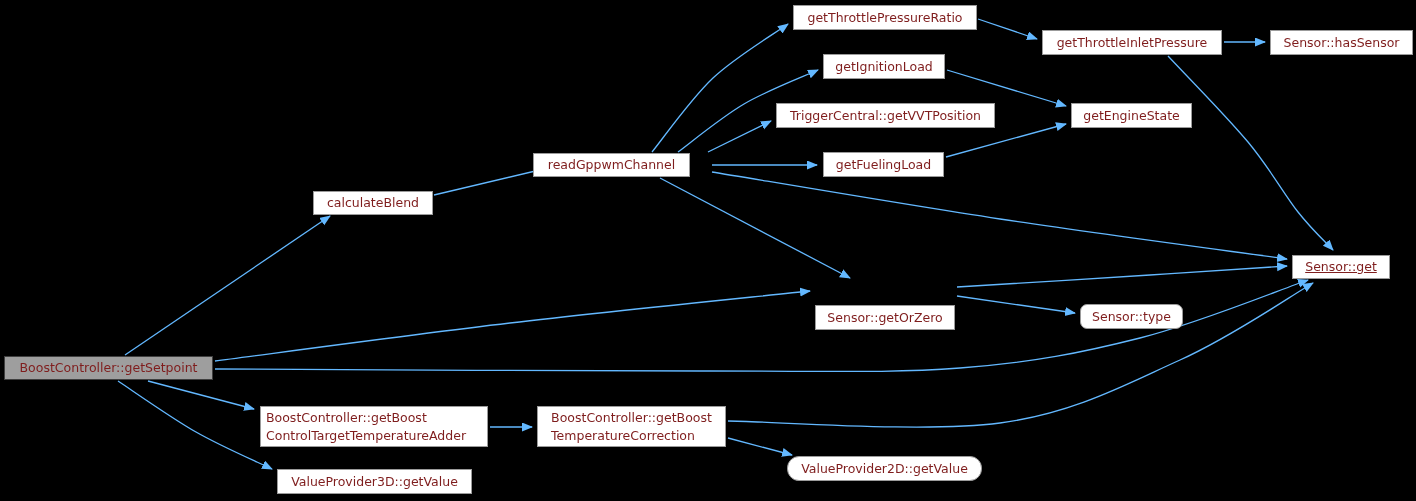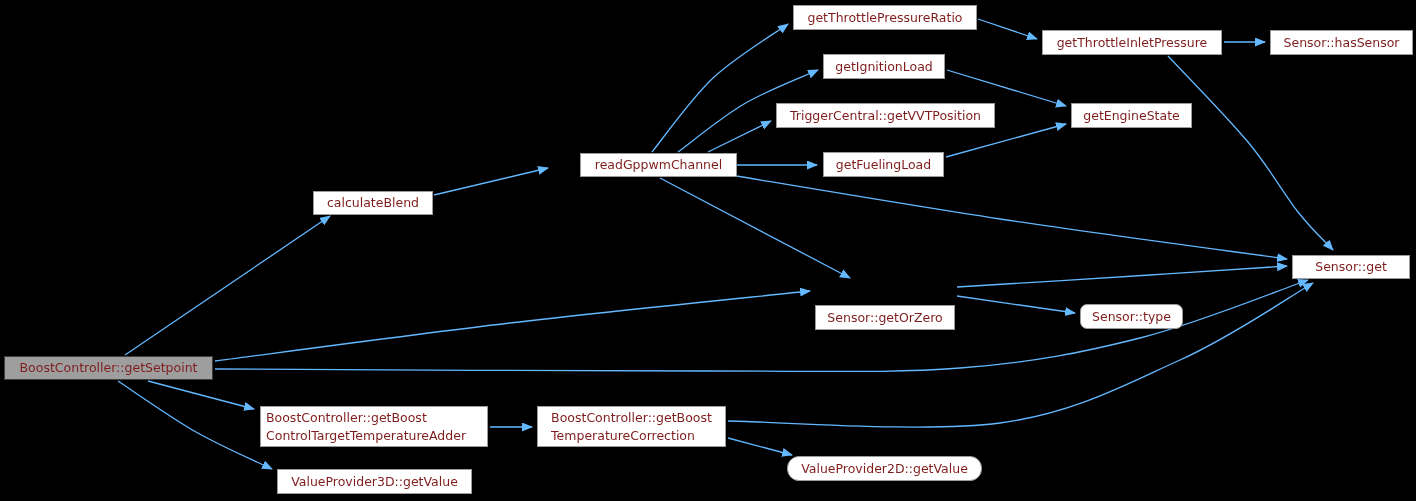--- a/index.html
+++ b/index.html
@@ -43,30 +43,30 @@
         <path d="M946,157 L1066,124" stroke="#63b8ff" stroke-width="1.3" marker-end="url(#arrowhead)"></path>
         <path d="M957,287 C989.1666666666666,285 1095,278.5 1150,275 C1205,271.5 1264.1666666666667,267.5 1287,266" stroke="#63b8ff" stroke-width="1.3" marker-end="url(#arrowhead)"></path>
         <path d="M957,296 L1075,313" stroke="#63b8ff" stroke-width="1.3" marker-end="url(#arrowhead)"></path>
         <path d="M490,427 L532,427" stroke="#63b8ff" stroke-width="1.3" marker-end="url(#arrowhead)"></path>
         <path d="M728,421 C773.3333333333334,421.3333333333333 924.6666666666666,433.1666666666667 1000,423 C1075.3333333333333,412.8333333333333 1127.8333333333333,383.3333333333333 1180,360 C1232.1666666666667,336.6666666666667 1290.8333333333333,295.8333333333333 1313,283" stroke="#63b8ff" stroke-width="1.3" marker-end="url(#arrowhead)"></path>
         <path d="M728,438 L792,455" stroke="#63b8ff" stroke-width="1.3" marker-end="url(#arrowhead)"></path>
       </g>
   </svg>
 <div class="node highlight" style="left: 4px; top: 356px; width: 209px; height: 24px;">BoostController::getSetpoint</div>
     <div class="node" style="left: 313px; top: 191px; width: 120px; height: 24px;">calculateBlend</div>
-    <div class="node" style="left: 580px; top: 153px; width: 157px; height: 24px;">readGppwmChannel</div>
+    <div class="node" style="left: 533px; top: 153px; width: 157px; height: 24px;">readGppwmChannel</div>
     <div class="node" style="left: 793px; top: 5px; width: 184px; height: 25px;">getThrottlePressureRatio</div>
     <div class="node" style="left: 1042px; top: 30px; width: 180px; height: 25px;">getThrottleInletPressure</div>
     <div class="node" style="left: 823px; top: 54px; width: 122px; height: 25px;">getIgnitionLoad</div>
     <div class="node" style="left: 1270px; top: 30px; width: 143px; height: 25px;">Sensor::hasSensor</div>
     <div class="node" style="left: 776px; top: 103px; width: 219px; height: 25px;">TriggerCentral::getVVTPosition</div>
     <div class="node" style="left: 1071px; top: 103px; width: 121px; height: 25px;">getEngineState</div>
     <div class="node" style="left: 823px; top: 152px; width: 121px; height: 25px;">getFuelingLoad</div>
     <div class="node" style="left: 815px; top: 281px; width: 140px; height: 25px; margin-top: 24px;">Sensor::getOrZero</div>
     <div class="node" style="left: 1080px; top: 304px; width: 103px; height: 25px; border-radius: 7px;">Sensor::type</div>
-    <div class="node" style="left: 1292px; top: 255px; width: 118px; height: 24px;">Sensor::get</div>
+    <div class="node" style="left: 1292px; top: 255px; width: 98px; height: 24px; text-decoration: underline;">Sensor::get</div>
     <div class="node align-left" style="left: 260px; top: 406px; width: 228px; height: 41px;">BoostController::getBoost
 ControlTargetTemperatureAdder</div>
     <div class="node" style="left: 537px; top: 406px; width: 189px; height: 41px;">BoostController::getBoost
 TemperatureCorrection</div>
     <div class="node" style="left: 787px; top: 456px; width: 195px; height: 25px; border-radius: 12px;">ValueProvider2D::getValue</div>
     <div class="node" style="left: 277px; top: 469px; width: 195px; height: 25px;">ValueProvider3D::getValue</div>
   </div>
 
 </body></html>

